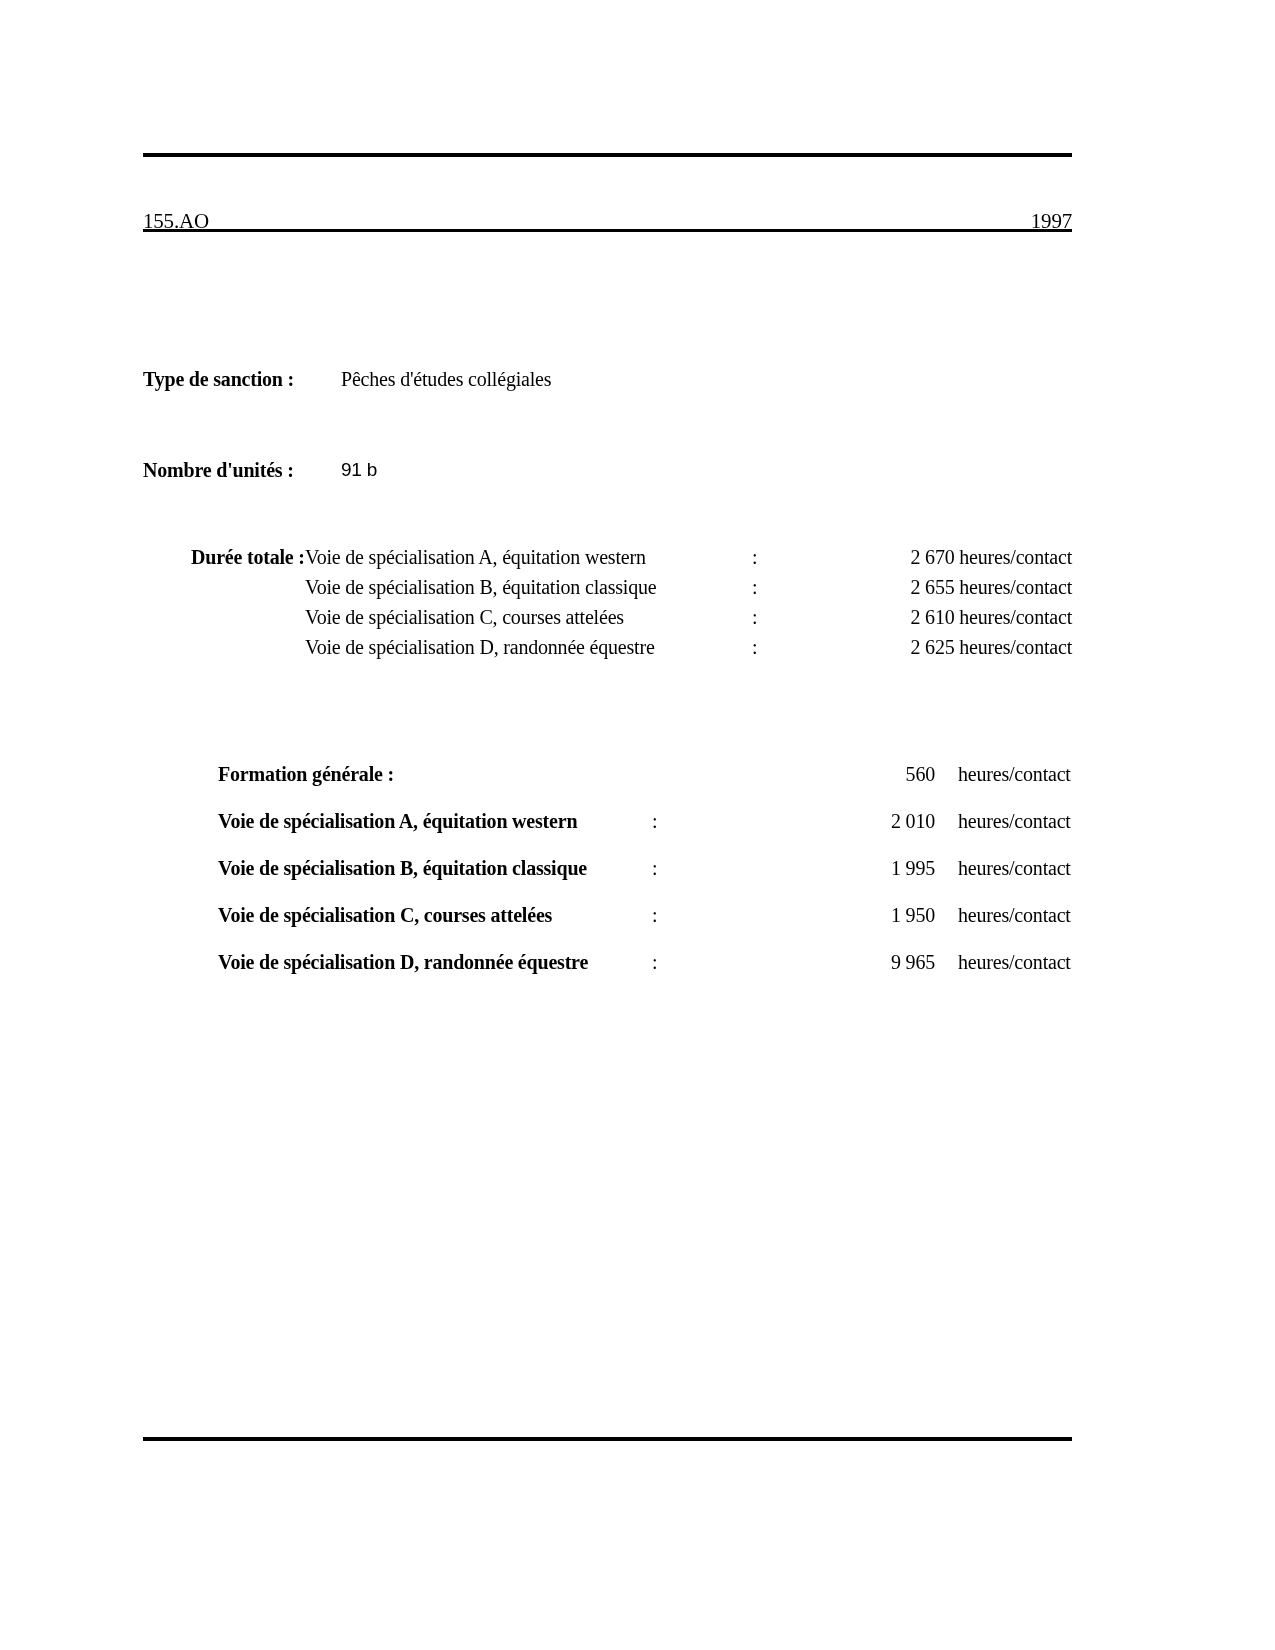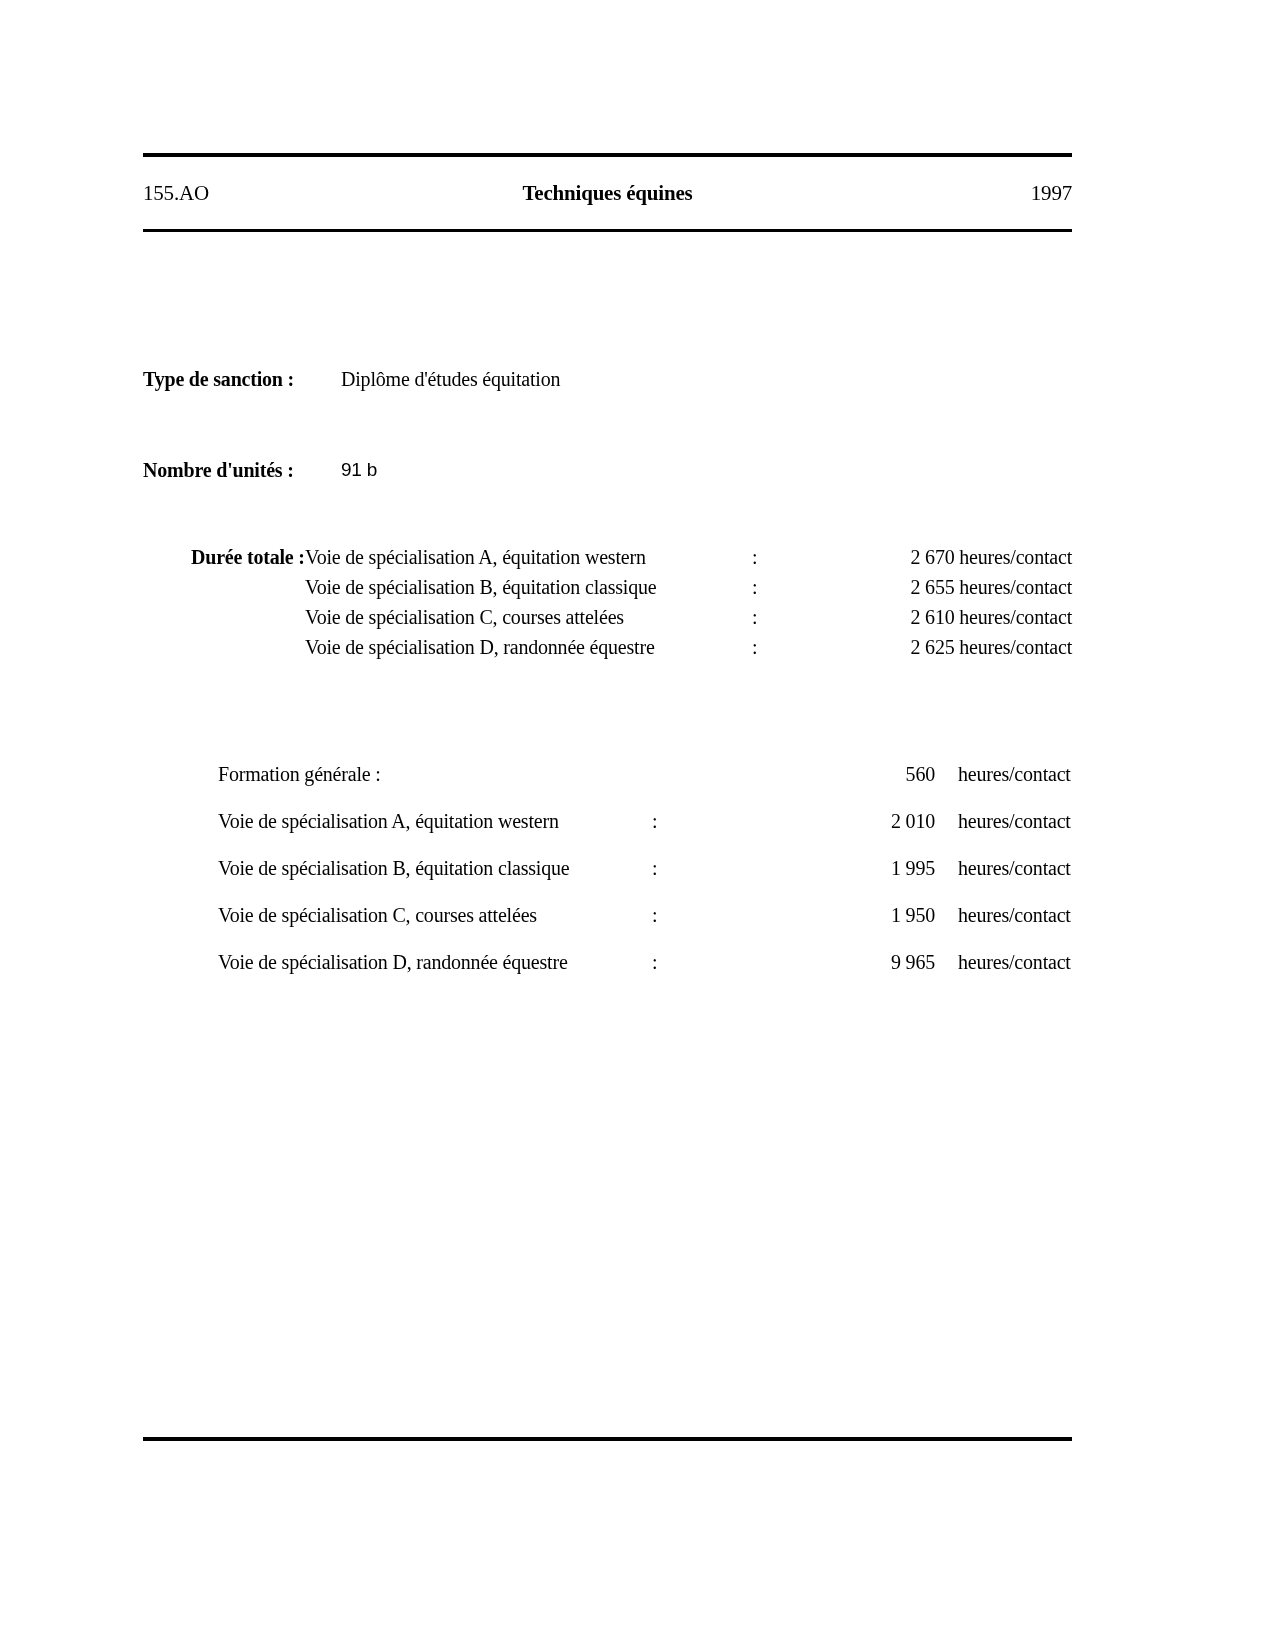--- a/index.html
+++ b/index.html
@@ -34,21 +34,21 @@
     left: 143px;
     width: 929px;
     height: 28px;
     display: flex;
     align-items: baseline;
     font-size: 21px;
     gap: 36px;
   }
   .header-code  { flex: 1; text-align: left; }
   .header-title { flex: 2; text-align: center; font-weight: bold; }
-  .header-year  { flex: 1; text-align: right; }
+  .header-year  { flex: 1; text-align: right; margin-top: 28px; }
 
   .field-label {
     position: absolute;
     left: 143px;
     font-weight: bold;
   }
   .field-value {
     position: absolute;
     left: 341px;
   }
@@ -93,20 +93,21 @@
     width: 854px;
   }
   .breakdown-row {
     position: relative;
     height: 47px;
   }
   .breakdown-row .row-label {
     position: absolute;
     left: 0;
     white-space: nowrap;
+    font-weight: bold;
   }
   .breakdown-row .row-colon {
     position: absolute;
     left: 434px;
   }
   .breakdown-row .row-hours {
     position: absolute;
     left: 540px;
     width: 177px;
     text-align: right;
@@ -128,28 +129,27 @@
 </style>
 </head>
 <body>
 
 <div class="page">
 
   <div class="rule rule-top"></div>
 
   <div class="header-row">
     <span class="header-code">155.AO</span>
-    <span class="header-title">Techniques équines</span>
     <span class="header-year">1997</span>
   </div>
 
   <div class="rule rule-mid"></div>
 
   <span class="field-label sanction-row">Type de sanction :</span>
-  <span class="field-value sanction-row">Diplôme d'études équitation</span>
+  <span class="field-value sanction-row">Pêches d'études collégiales</span>
 
   <span class="field-label unites-row">Nombre d'unités :</span>
   <span class="field-value unites-row unites-value">91 b</span>
 
   <span class="field-label duree-label">Durée totale :</span>
 
   <div class="duree-rows">
     <div class="duree-row">
       <span class="row-label">Voie de spécialisation A, équitation western</span>
       <span class="row-colon">:</span>

